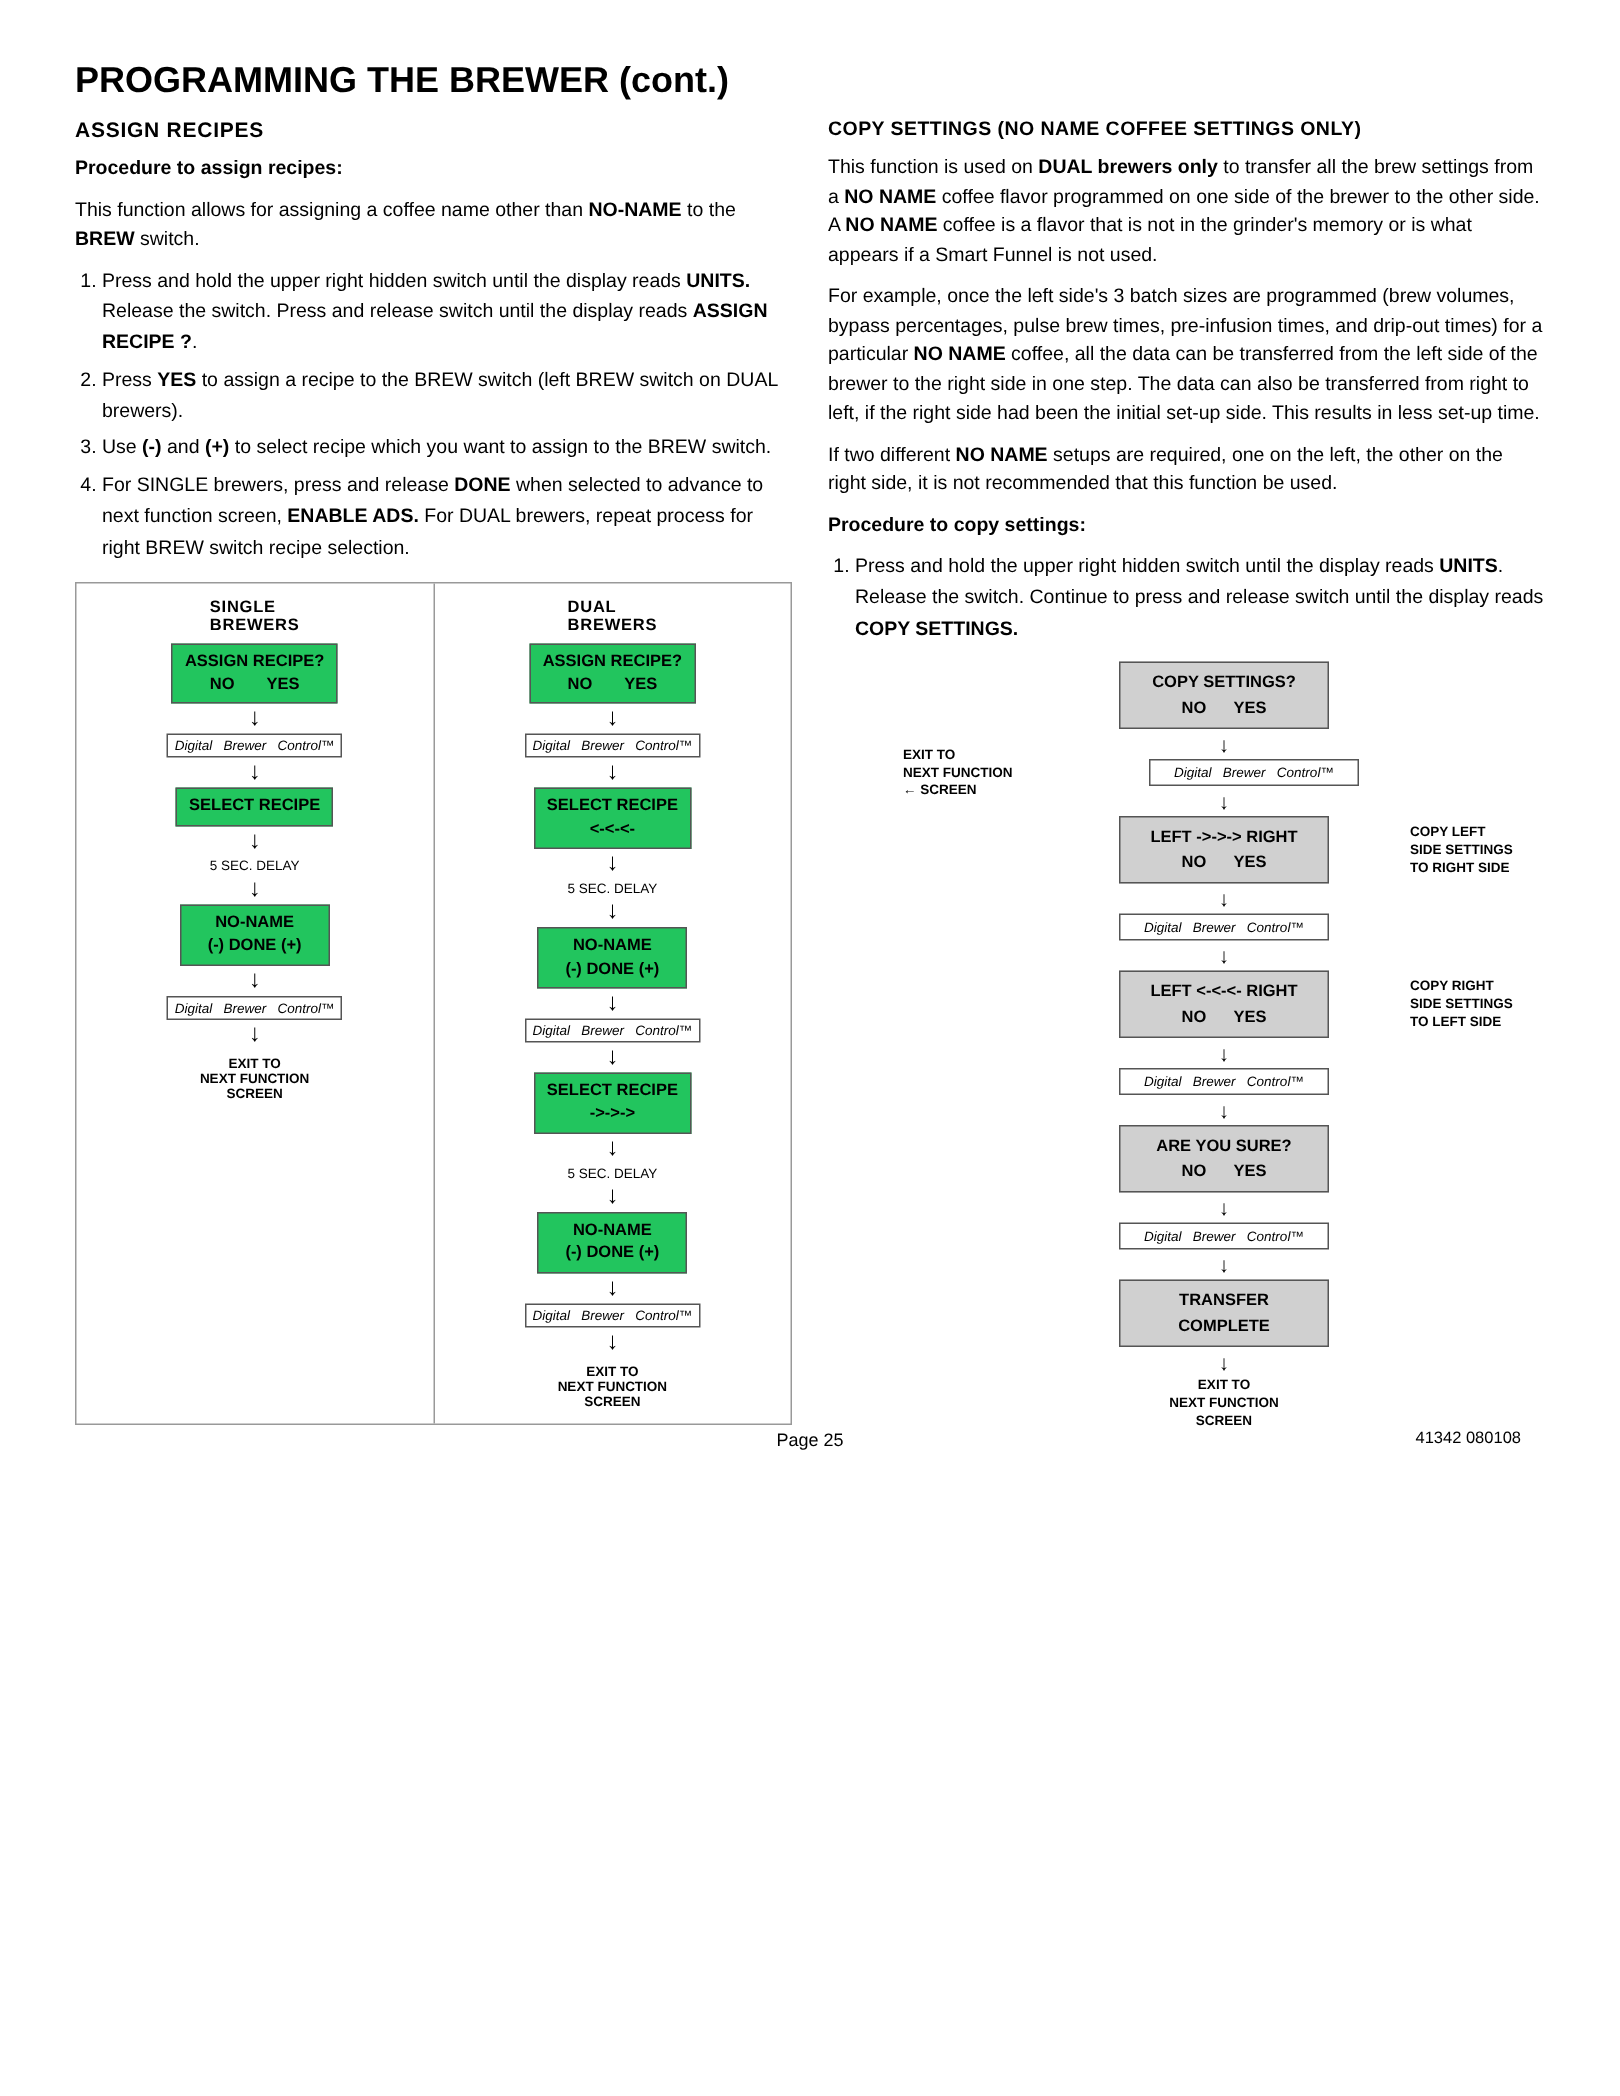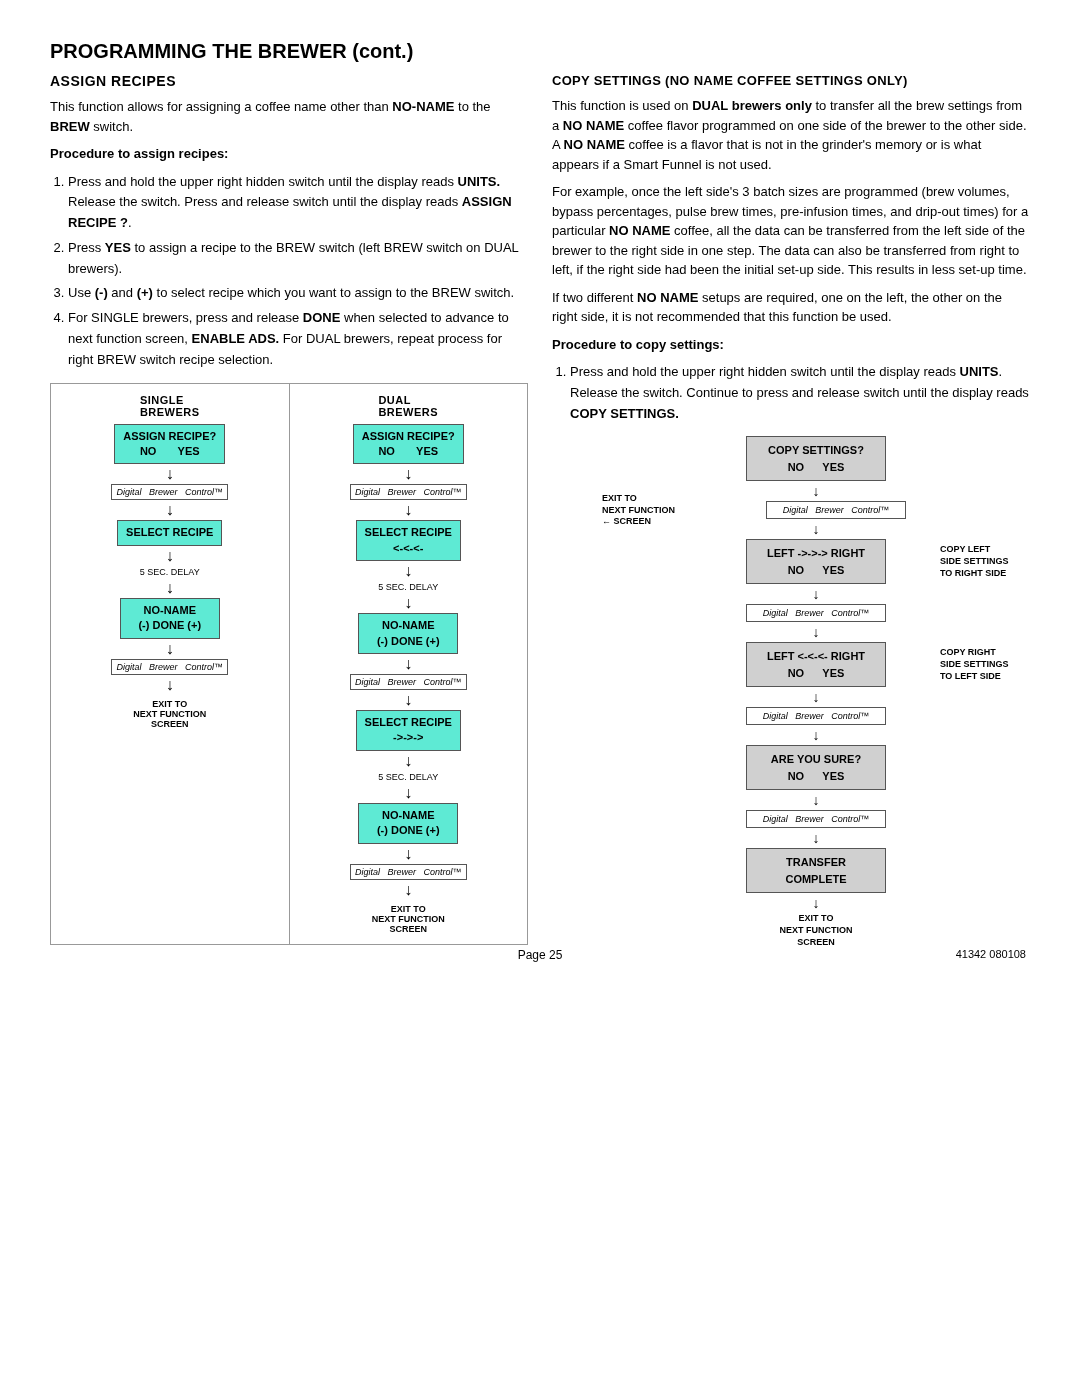--- a/index.html
+++ b/index.html
@@ -6,21 +6,21 @@
     body {
       font-family: Arial, Helvetica, sans-serif;
       font-size: 13px;
       background: #fff;
       color: #000;
       width: 1080px;
       min-height: 1397px;
       padding: 40px 50px;
     }
     .page-title {
-      font-size: 20px;
+      font-size: 24px;
       font-weight: bold;
       margin-bottom: 6px;
     }
     .section-title {
       font-size: 14px;
       font-weight: bold;
       margin-bottom: 8px;
       letter-spacing: 0.5px;
     }
     .two-col {
@@ -40,21 +40,21 @@
     b { font-weight: bold; }
     .flow-label {
       font-size: 11px;
       font-weight: bold;
       text-align: left;
       margin-bottom: 6px;
       letter-spacing: 0.5px;
     }
     .flow-box {
       border: 1px solid #555;
-      background: #5eead4;
+      background: #22c55e;
       padding: 4px 8px;
       text-align: center;
       font-size: 11px;
       font-weight: bold;
       min-width: 100px;
       line-height: 1.4;
     }
     .flow-arrow {
       font-size: 16px;
       line-height: 1;
@@ -85,21 +85,21 @@
       display: flex;
       justify-content: center;
       font-size: 12px;
       position: relative;
     }
     .page-footer .page-num {
       text-align: center;
     }
     .page-footer .doc-num {
       position: absolute;
-      right: 4px;
+      right: 16px;
       font-size: 11px;
     }
 
     
     .brewers-diagram {
       display: flex;
       margin-top: 12px;
       border: 1px solid #999;
     }
     .brewer-section {
@@ -157,23 +157,23 @@
 <body>
 
 <div>
 
   <div class="page-title">PROGRAMMING THE BREWER (cont.)</div>
 
   <div class="two-col">
 
     <div class="left-col">
       <div class="section-title">ASSIGN RECIPES</div>
+      <p><b>Procedure to assign recipes:</b></p>
+
       <p>This function allows for assigning a coffee name other than <b>NO-NAME</b> to the <b>BREW</b> switch.</p>
-
-      <p><b>Procedure to assign recipes:</b></p>
       <ol>
         <li>Press and hold the upper right hidden switch until the display reads <b>UNITS.</b> Release the switch. Press and release switch until the display reads <b>ASSIGN RECIPE ?</b>.</li>
         <li>Press <b>YES</b> to assign a recipe to the BREW switch (left BREW switch on DUAL brewers).</li>
         <li>Use <b>(-)</b> and <b>(+)</b> to select recipe which you want to assign to the BREW switch.</li>
         <li>For SINGLE brewers, press and release <b>DONE</b> when selected to advance to next function screen, <b>ENABLE ADS.</b> For DUAL brewers, repeat process for right BREW switch recipe selection.</li>
       </ol>
 
       <div class="brewers-diagram">
 
         <div class="brewer-section">

